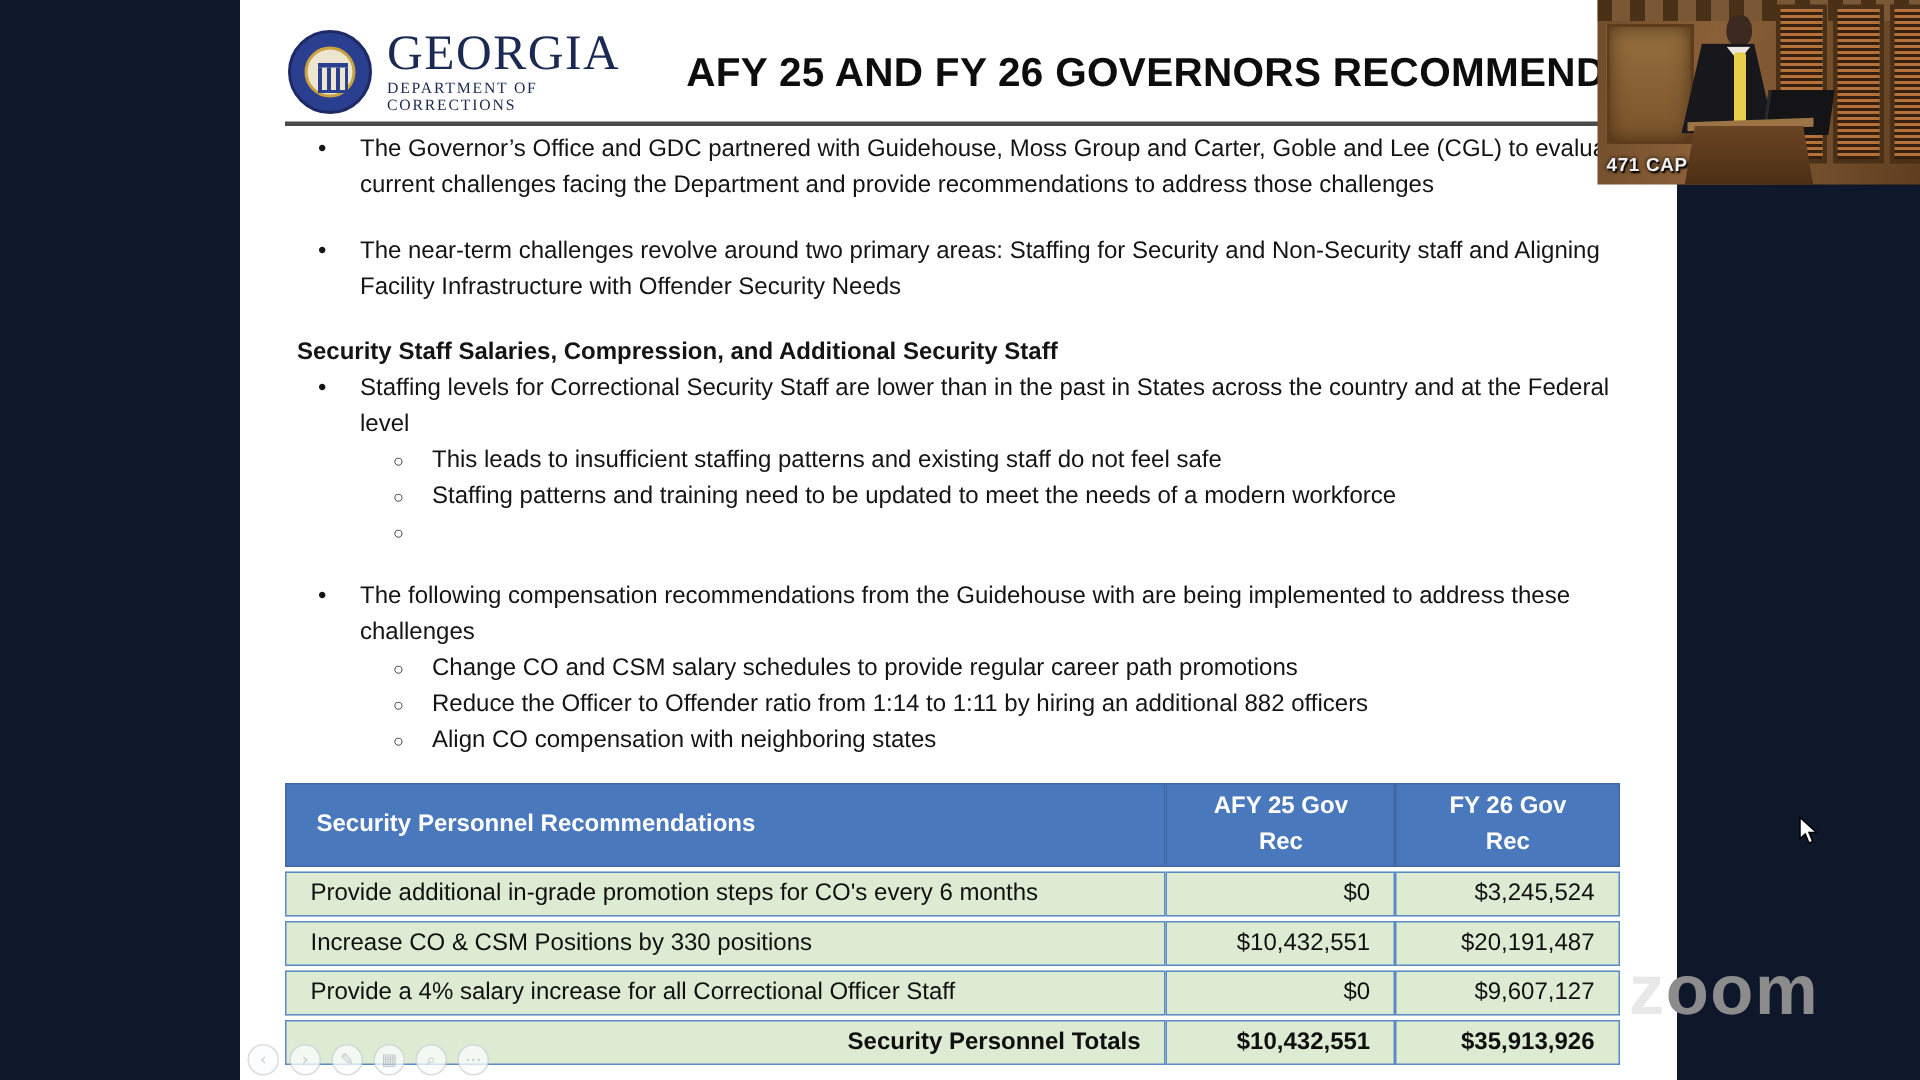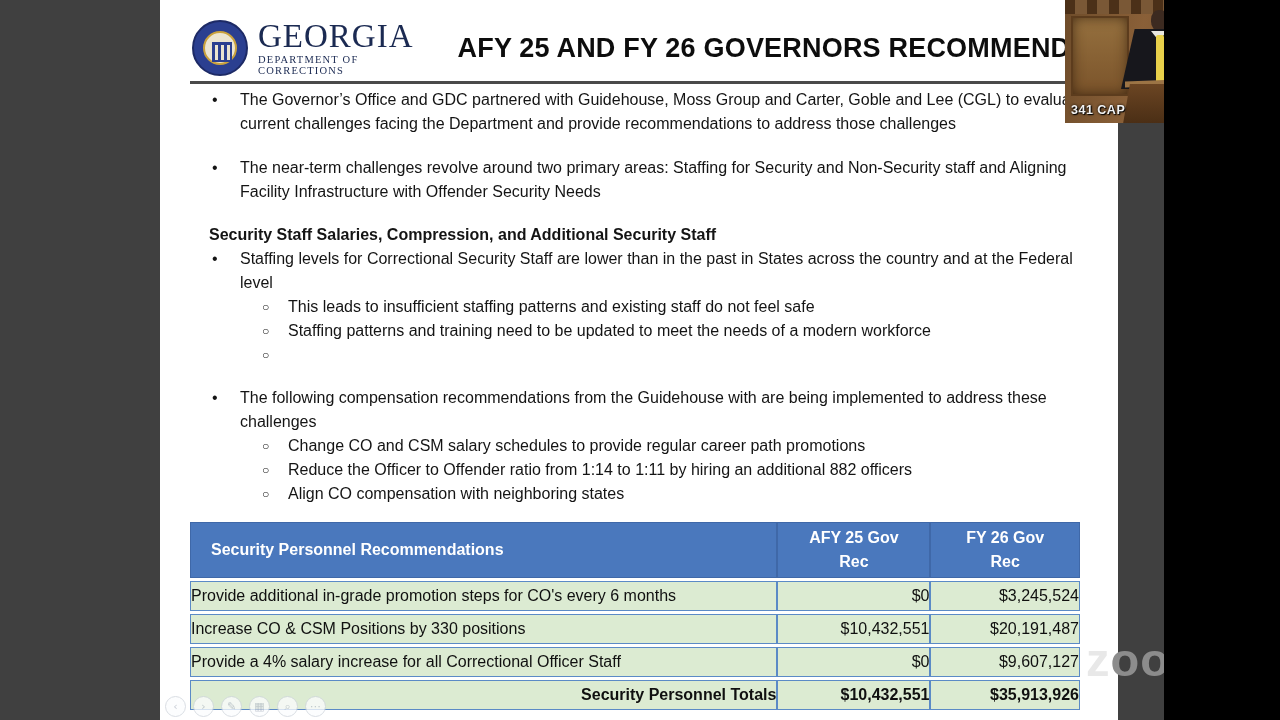--- a/index.html
+++ b/index.html
@@ -1,16 +1,16 @@
 <!DOCTYPE html>
 <html><head>
 <meta charset="utf-8">
 <style>
   html,body{margin:0;padding:0;background:#000;}
-  .stage{position:relative;width:1164px;height:720px;background:#404040;overflow:hidden;
+  .stage{position:relative;width:1280px;height:720px;background:#0f172a;overflow:hidden;
          font-family:"Liberation Sans",sans-serif;}
 
   
   .slide{position:absolute;left:160px;top:0;width:958px;height:720px;background:#ffffff;}
   .slide-header{position:absolute;left:32px;top:20px;display:flex;align-items:center;}
   .seal{width:52px;height:52px;border-radius:50%;background:#2b3f90;border:2px solid #1d2a66;
         position:relative;flex:0 0 52px;}
   .seal::before{content:"";position:absolute;inset:9px;border-radius:50%;background:#ece5d0;
         border:2px solid #c9a13d;}
   .seal::after{content:"";position:absolute;left:18px;top:20px;width:20px;height:15px;
@@ -26,29 +26,29 @@
   .content{position:absolute;left:30px;top:88px;width:905px;font-size:16px;line-height:24px;
         color:#141414;}
   .b{display:flex;}
   .b .m{flex:0 0 28px;padding-left:22px;box-sizing:content-box;width:6px;}
   .b .t{flex:1;}
   .sb{display:flex;margin-left:50px;}
   .sb .m{flex:0 0 26px;padding-left:22px;font-size:12px;}
   .mb20{margin-bottom:20px;}
   .mb19{margin-bottom:19px;}
   .mt19{margin-top:19px;}
-  .sec-heading{font-weight:bold;margin-left:19px;}
+  .sec-heading{font-weight:bold;margin-left:8px;}
 
   
   .tbl-wrap{margin-top:13px;}
   table.rec{border-collapse:separate;border-spacing:0 3px;width:890px;font-size:16px;}
   table.rec th{background:#4a78bd;color:#ffffff;font-weight:bold;text-align:left;
         padding:3px 20px;border:1px solid #3f68a8;}
   table.rec th.num{text-align:center;}
-  table.rec td{background:#dcebd2;padding:2px 0;border:1px solid #5b8ac6;color:#101010;}
+  table.rec td{background:#dcebd2;padding:2px 16px;border:1px solid #5b8ac6;color:#101010;}
   table.rec td.num{text-align:right;}
   table.rec tr.total td{font-weight:bold;}
   table.rec tr.total td.lbl{text-align:right;}
   col.c1{width:66%;} col.c2{width:17.2%;} col.c3{width:16.8%;}
 
   
   .presenter-controls{position:absolute;left:5px;bottom:3px;display:flex;gap:7px;opacity:.75;}
   .pc-btn{width:21px;height:21px;border-radius:50%;border:1px solid #ccd2da;background:#fcfdfe;
         color:#b6bdc9;font-size:11px;line-height:19px;text-align:center;padding:0;
         font-family:"DejaVu Sans",sans-serif;}
@@ -212,21 +212,21 @@
     <div class="v-blind b1"></div>
     <div class="v-blind b2"></div>
     <div class="v-blind b3"></div>
     <div class="v-head"></div>
     <div class="v-body"></div>
     <div class="v-shirt"></div>
     <div class="v-tie"></div>
     <div class="v-laptop"></div>
     <div class="v-podium-top"></div>
     <div class="v-podium"></div>
-    <span class="v-cap">341 CAP</span>
+    <span class="v-cap">471 CAP</span>
   </div>
 
   <div class="watermark">
     <span class="wm-z">z</span><span class="wm-rest">oom</span>
   </div>
 
   <svg class="cursor" width="14" height="20" viewBox="0 0 14 20">
     <polygon points="1,1 1,15 4.5,12 7,18 9.5,17 7,11 12,11" fill="#ffffff" stroke="#000000" stroke-width="1"></polygon>
   </svg>
 

